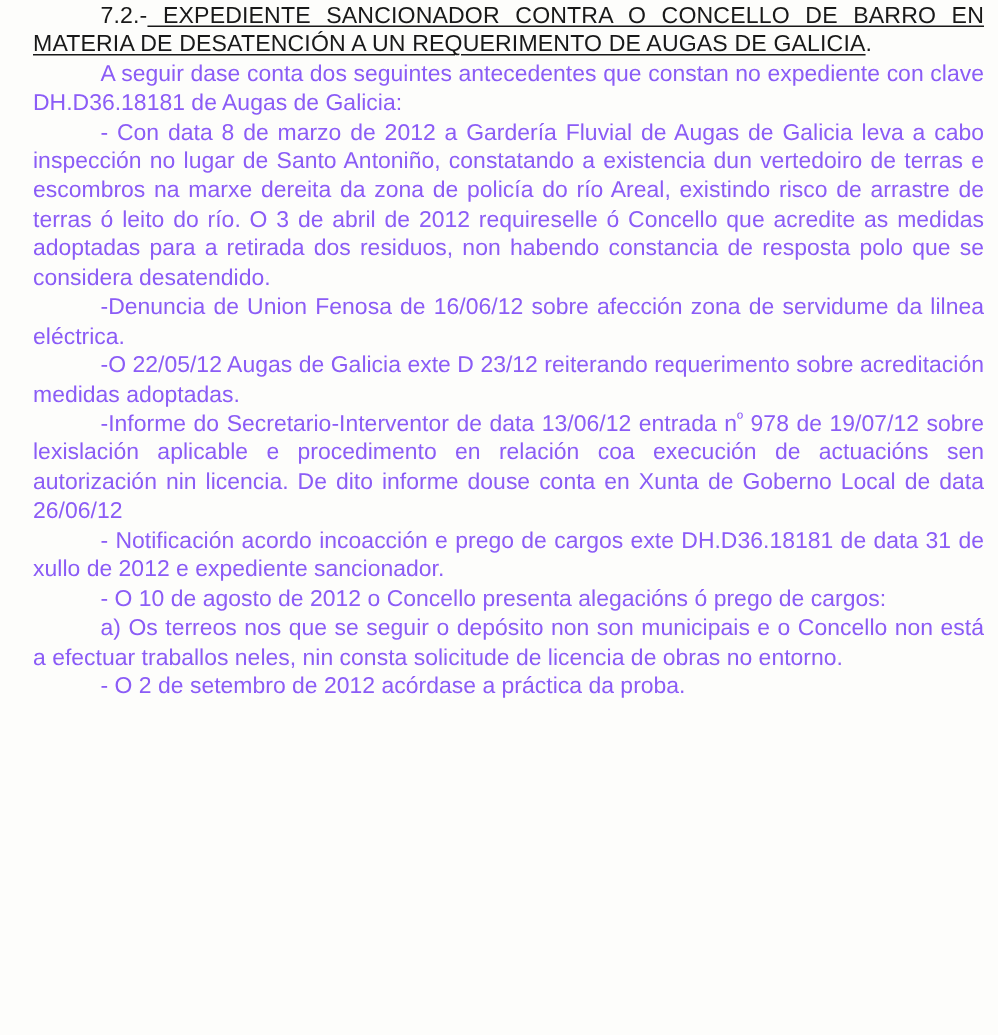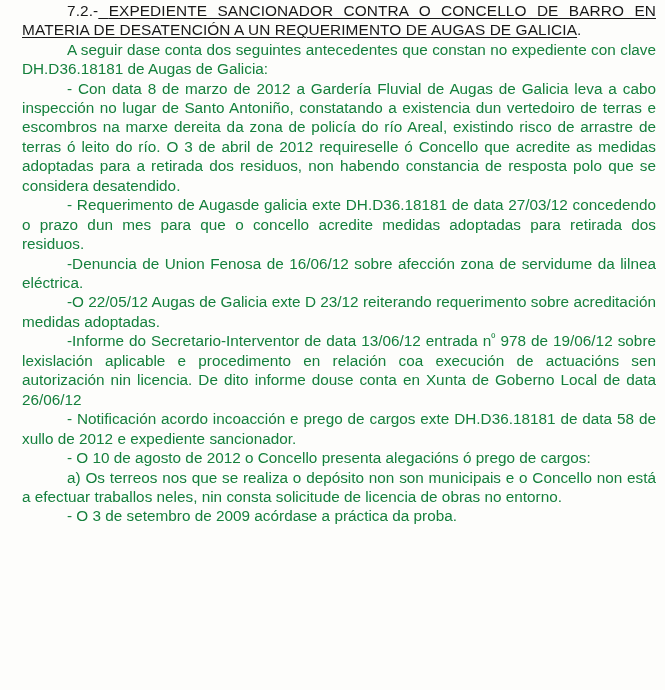--- a/index.html
+++ b/index.html
@@ -45,21 +45,21 @@
     text-underline-offset: 2px;
     text-decoration-thickness: 1px;
   }
   
   .para {
     font-size: 15.3px;
     line-height: 19.45px;
     text-align: justify;
     text-align-last: left;
     margin: 0;
-    color: #15803d;
+    color: #8b5cf6;
     letter-spacing: 0.01px;
   }
   .para.ind {
     text-indent: 45px;
   }
   .sup {
     font-size: 0.72em;
     vertical-align: 0.42em;
     line-height: 0;
   }
@@ -70,32 +70,31 @@
 <div class="page">
   <div class="doc">
 
     <p class="heading"><span>7.2.-</span><span class="u"> <span>EXPEDIENTE SANCIONADOR CONTRA O CONCELLO DE BARRO EN MATERIA DE DESATENCIÓN A UN REQUERIMENTO DE AUGAS DE GALICIA</span></span><span>.</span></p>
 
     <p class="para ind">A seguir dase conta dos seguintes antecedentes que constan no expediente con clave DH.D36.18181 de Augas de Galicia:</p>
 
     <p class="para ind">- Con data 8 de marzo de 2012 a Gardería Fluvial de Augas de Galicia leva a cabo inspección no lugar de Santo Antoniño, constatando a existencia dun vertedoiro de terras e escombros na marxe dereita da zona de policía do río Areal, existindo risco de arrastre de terras ó leito do río. O 3 de abril de 2012 requireselle ó Concello que acredite as medidas adoptadas para a retirada dos residuos, non habendo constancia de resposta polo que se considera desatendido.</p>
 
 
-    <p class="para ind">- Requerimento de Augasde galicia exte DH.D36.18181 de data 27/03/12 concedendo o prazo dun mes para que o concello acredite medidas adoptadas para retirada dos residuos.</p>
 
     <p class="para ind">-Denuncia de Union Fenosa de 16/06/12 sobre afección zona de servidume da lilnea eléctrica.</p>
 
     <p class="para ind">-O 22/05/12 Augas de Galicia exte D 23/12 reiterando requerimento sobre acreditación medidas adoptadas.</p>
 
 
-    <p class="para ind"><span>-Informe do Secretario-Interventor de data 13/06/12 entrada n</span><span class="sup">º</span><span> 978 de 19/06/12 sobre lexislación aplicable e procedimento en relación coa execución de actuacións sen autorización nin licencia. De dito informe douse conta en Xunta de Goberno Local de data 26/06/12</span></p>
+    <p class="para ind"><span>-Informe do Secretario-Interventor de data 13/06/12 entrada n</span><span class="sup">º</span><span> 978 de 19/07/12 sobre lexislación aplicable e procedimento en relación coa execución de actuacións sen autorización nin licencia. De dito informe douse conta en Xunta de Goberno Local de data 26/06/12</span></p>
 
-    <p class="para ind">- Notificación acordo incoacción e prego de cargos exte DH.D36.18181 de data  58 de xullo de 2012 e expediente sancionador.</p>
+    <p class="para ind">- Notificación acordo incoacción e prego de cargos exte DH.D36.18181 de data  31 de xullo de 2012 e expediente sancionador.</p>
 
     <p class="para ind">- O 10 de agosto de 2012 o Concello presenta alegacións ó prego de cargos:</p>
 
-    <p class="para ind">a) Os terreos nos que se realiza o depósito non son municipais e o Concello non está a efectuar traballos neles, nin consta solicitude de licencia de obras no entorno.</p>
+    <p class="para ind">a) Os terreos nos que se seguir o depósito non son municipais e o Concello non está a efectuar traballos neles, nin consta solicitude de licencia de obras no entorno.</p>
 
 
-    <p class="para ind">- O 3 de setembro de 2009 acórdase a práctica da proba.</p>
+    <p class="para ind">- O 2 de setembro de 2012 acórdase a práctica da proba.</p>
 
   </div>
 </div>
 
 </body></html>

